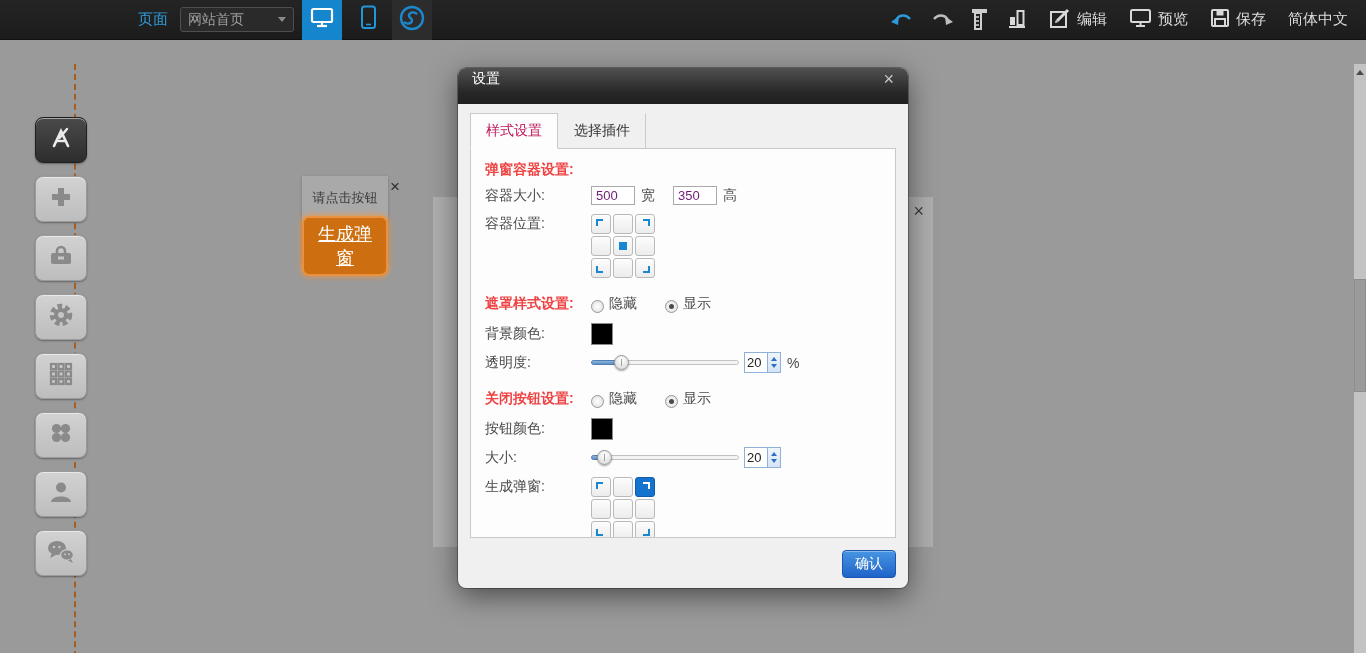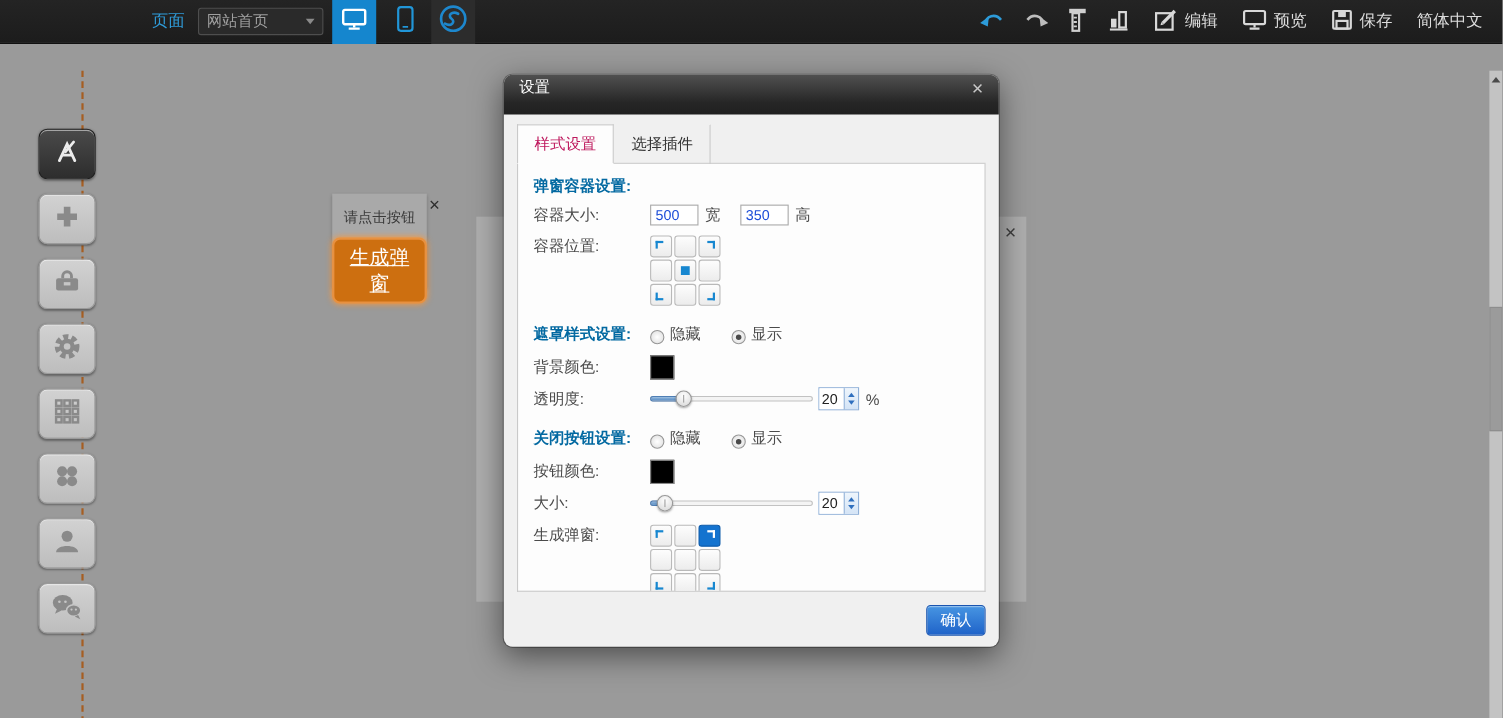--- a/index.html
+++ b/index.html
@@ -53,40 +53,40 @@
   .vscroll { position:absolute; right:0; top:0; bottom:0; width:12px; background:#c3c3c3; }
   .vthumb { position:absolute; left:0; top:215px; width:12px; height:113px; background:#9b9b9b; border:1px solid #8d8d8d; cursor:pointer; }
   .sarrow { position:absolute; left:2px; width:0; height:0; border-left:4px solid transparent; border-right:4px solid transparent; cursor:pointer; }
   .sarrow.up { top:6px; border-bottom:5px solid #4a4a4a; }
   .sarrow.down { bottom:6px; border-top:5px solid #4a4a4a; }
 
   
   .modal { position:absolute; left:458px; top:68px; width:450px; height:520px; background:#f0f0f0;
     border-radius:8px; box-shadow:0 0 0 1px rgba(0,0,0,.3), 0 8px 28px rgba(0,0,0,.5); z-index:20; }
   .m-head { height:36px; border-radius:8px 8px 0 0; background:linear-gradient(#505050,#262626 70%,#202020);
-    display:flex; align-items:flex-start; padding:3px 14px; }
+    display:flex; align-items:flex-end; padding:16px 14px; }
   .m-title { color:#fff; font-size:14px; flex:1; }
   .m-close { color:#c9c9c9; font-size:18px; cursor:pointer; line-height:1; }
 
   .m-body { padding:9px 12px 0; }
   .tabstrip { display:flex; border-bottom:1px solid #c9c9c9; }
   .tab { padding:8px 15px; font-size:14px; color:#333; cursor:pointer; border:1px solid transparent;
     border-bottom:none; margin-bottom:-1px; }
   .tab.active { background:#fdfdfd; color:#be185d; border-color:#c9c9c9; border-bottom:1px solid #fdfdfd; }
   .tab.inactive { border-right:1px solid #c9c9c9; }
 
   .m-content { background:#fdfdfd; border:1px solid #c9c9c9; border-top:none; height:389px;
     padding:12px 14px; font-size:14px; color:#4a4a4a; overflow:hidden; }
   .row { display:flex; align-items:center; margin-bottom:7px; }
   .row.top { align-items:flex-start; }
   .lbl { width:96px; text-align:left; margin-right:10px; flex:none; }
-  .lbl.h { font-weight:bold; color:#0369a1; }
+  .lbl.h { font-weight:bold; color:#ef4444; }
   .sect-gap { margin-top:17px; }
   input.num { width:44px; height:19px; border:1px solid #a9a9a9; font-size:13px; padding:1px 4px;
-    color:#1d4ed8; background:#fff; font-family:"Liberation Sans","DejaVu Sans",sans-serif; }
+    color:#701a75; background:#fff; font-family:"Liberation Sans","DejaVu Sans",sans-serif; }
   .unit { margin:0 18px 0 6px; }
   .unit.last { margin-right:0; }
 
   .pgrid { display:grid; grid-template-columns:repeat(3,20px); grid-auto-rows:20px; gap:2px; margin-top:2px; }
   .pcell { border:1px solid #b9b9b9; border-radius:3px; background:linear-gradient(#fdfdfd,#ececec);
     position:relative; cursor:pointer; }
   .crn { position:absolute; width:7px; height:7px; }
   .crn.tl { left:4px; top:4px;  border-left:2px solid #1787d0; border-top:2px solid #1787d0; }
   .crn.tr { right:4px; top:4px; border-right:2px solid #1787d0; border-top:2px solid #1787d0; }
   .crn.bl { left:4px; bottom:4px; border-left:2px solid #1787d0; border-bottom:2px solid #1787d0; }

